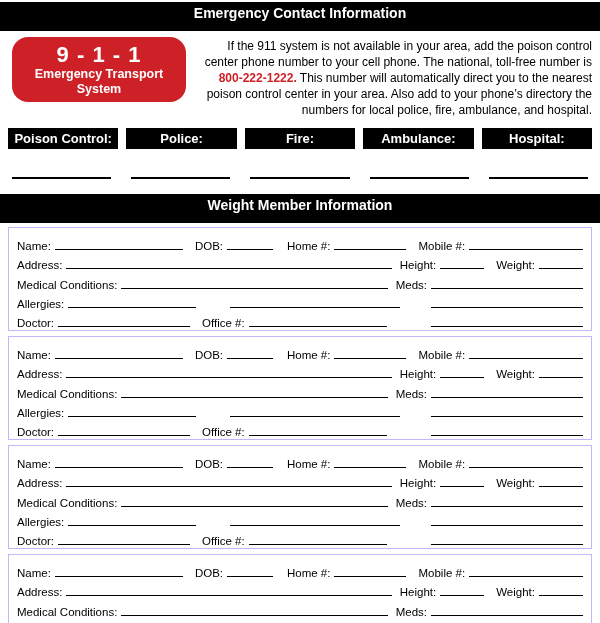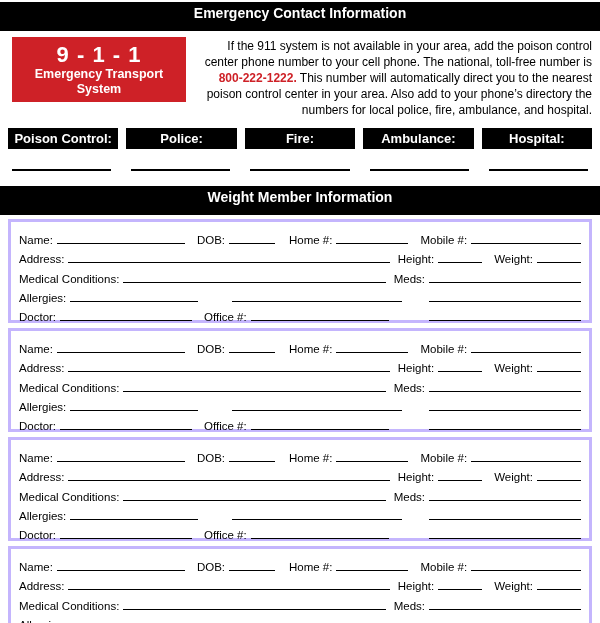--- a/index.html
+++ b/index.html
@@ -14,39 +14,39 @@
     font-weight: bold; font-size: 14px; text-align: center;
     height: 29px; line-height: 22px;
   }
   .top-bar { margin-top: 2px; }
   .family-bar { margin-top: 15px; }
 
   .intro { display: flex; margin: 6px 8px 0 12px; gap: 11px; }
   .red-box {
     width: 174px; height: 65px; flex: 0 0 174px;
     background: #CE2127; color: #ffffff; text-align: center;
-    display: flex; flex-direction: column; justify-content: center;
+    display: flex; flex-direction: column; justify-content: center; border-radius: 16px;
   }
   .red-number { font-size: 22px; font-weight: bold; letter-spacing: 1px; line-height: 24px; }
   .red-words  { font-size: 12px; font-weight: bold; line-height: 14px; }
   .red-system { font-size: 12.5px; font-weight: bold; line-height: 15px; }
   .intro-text { flex: 1; font-size: 12px; line-height: 16px; padding-top: 1px; text-align: right; }
   .phone { color: #CE2127; font-weight: bold; }
 
-  .contact-labels { display: flex; gap: 8px; margin: 10px 8px 8px 8px; }
+  .contact-labels { display: flex; gap: 8px; margin: 10px 8px 16px 8px; }
   .contact-label {
     flex: 1; background: #000000; color: #ffffff;
     font-weight: bold; font-size: 13px; text-align: center;
     height: 21px; line-height: 21px;
   }
   .contact-lines { display: flex; gap: 20px; margin: 8px 12px 0 12px; height: 14px; }
   .contact-line { flex: 1; border-bottom: 2px solid #000000; }
 
   .member-block {
-    border: 3px solid #c4b5fd;
+    border: 1px solid #c4b5fd;
     margin: 4px 8px 0 8px;
     height: 104px;
     padding: 5px 8px 0 8px;
     font-size: 11.5px;
   }
   .member-block + .member-block { margin-top: 5px; }
   .m-row { display: flex; align-items: flex-end; height: 19.2px; white-space: nowrap; }
   .lbl { padding-right: 4px; }
   .line { border-bottom: 1.5px solid #000000; height: 10px; margin-bottom: 2px; }
   .gap8  { width: 8px; }  .gap12 { width: 12px; }  .gap14 { width: 14px; }  .gap34 { width: 34px; }

